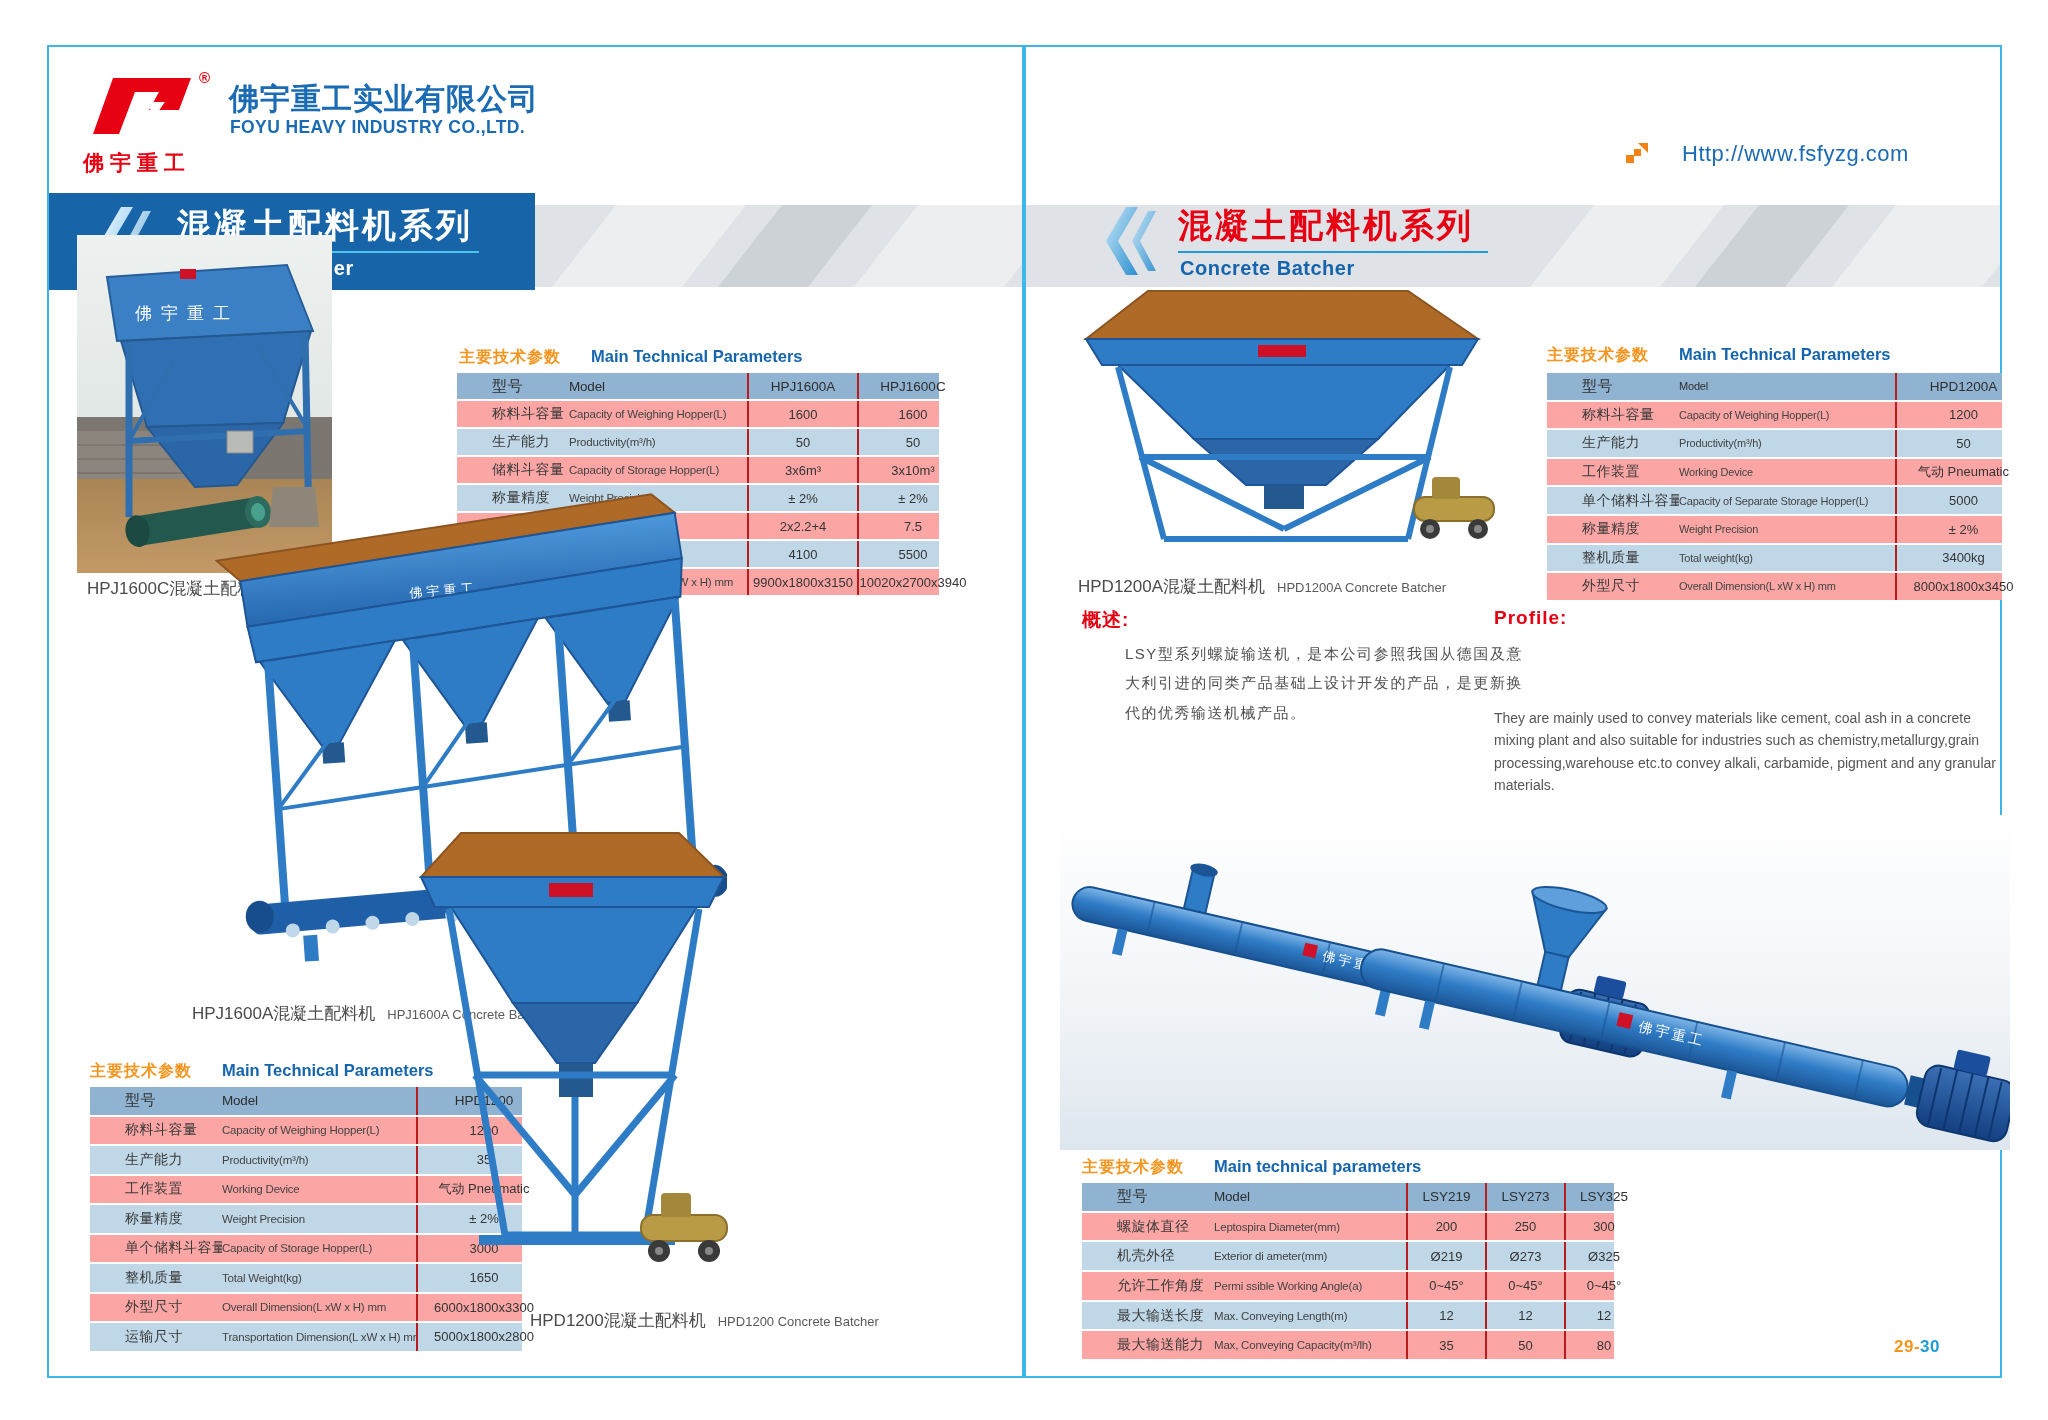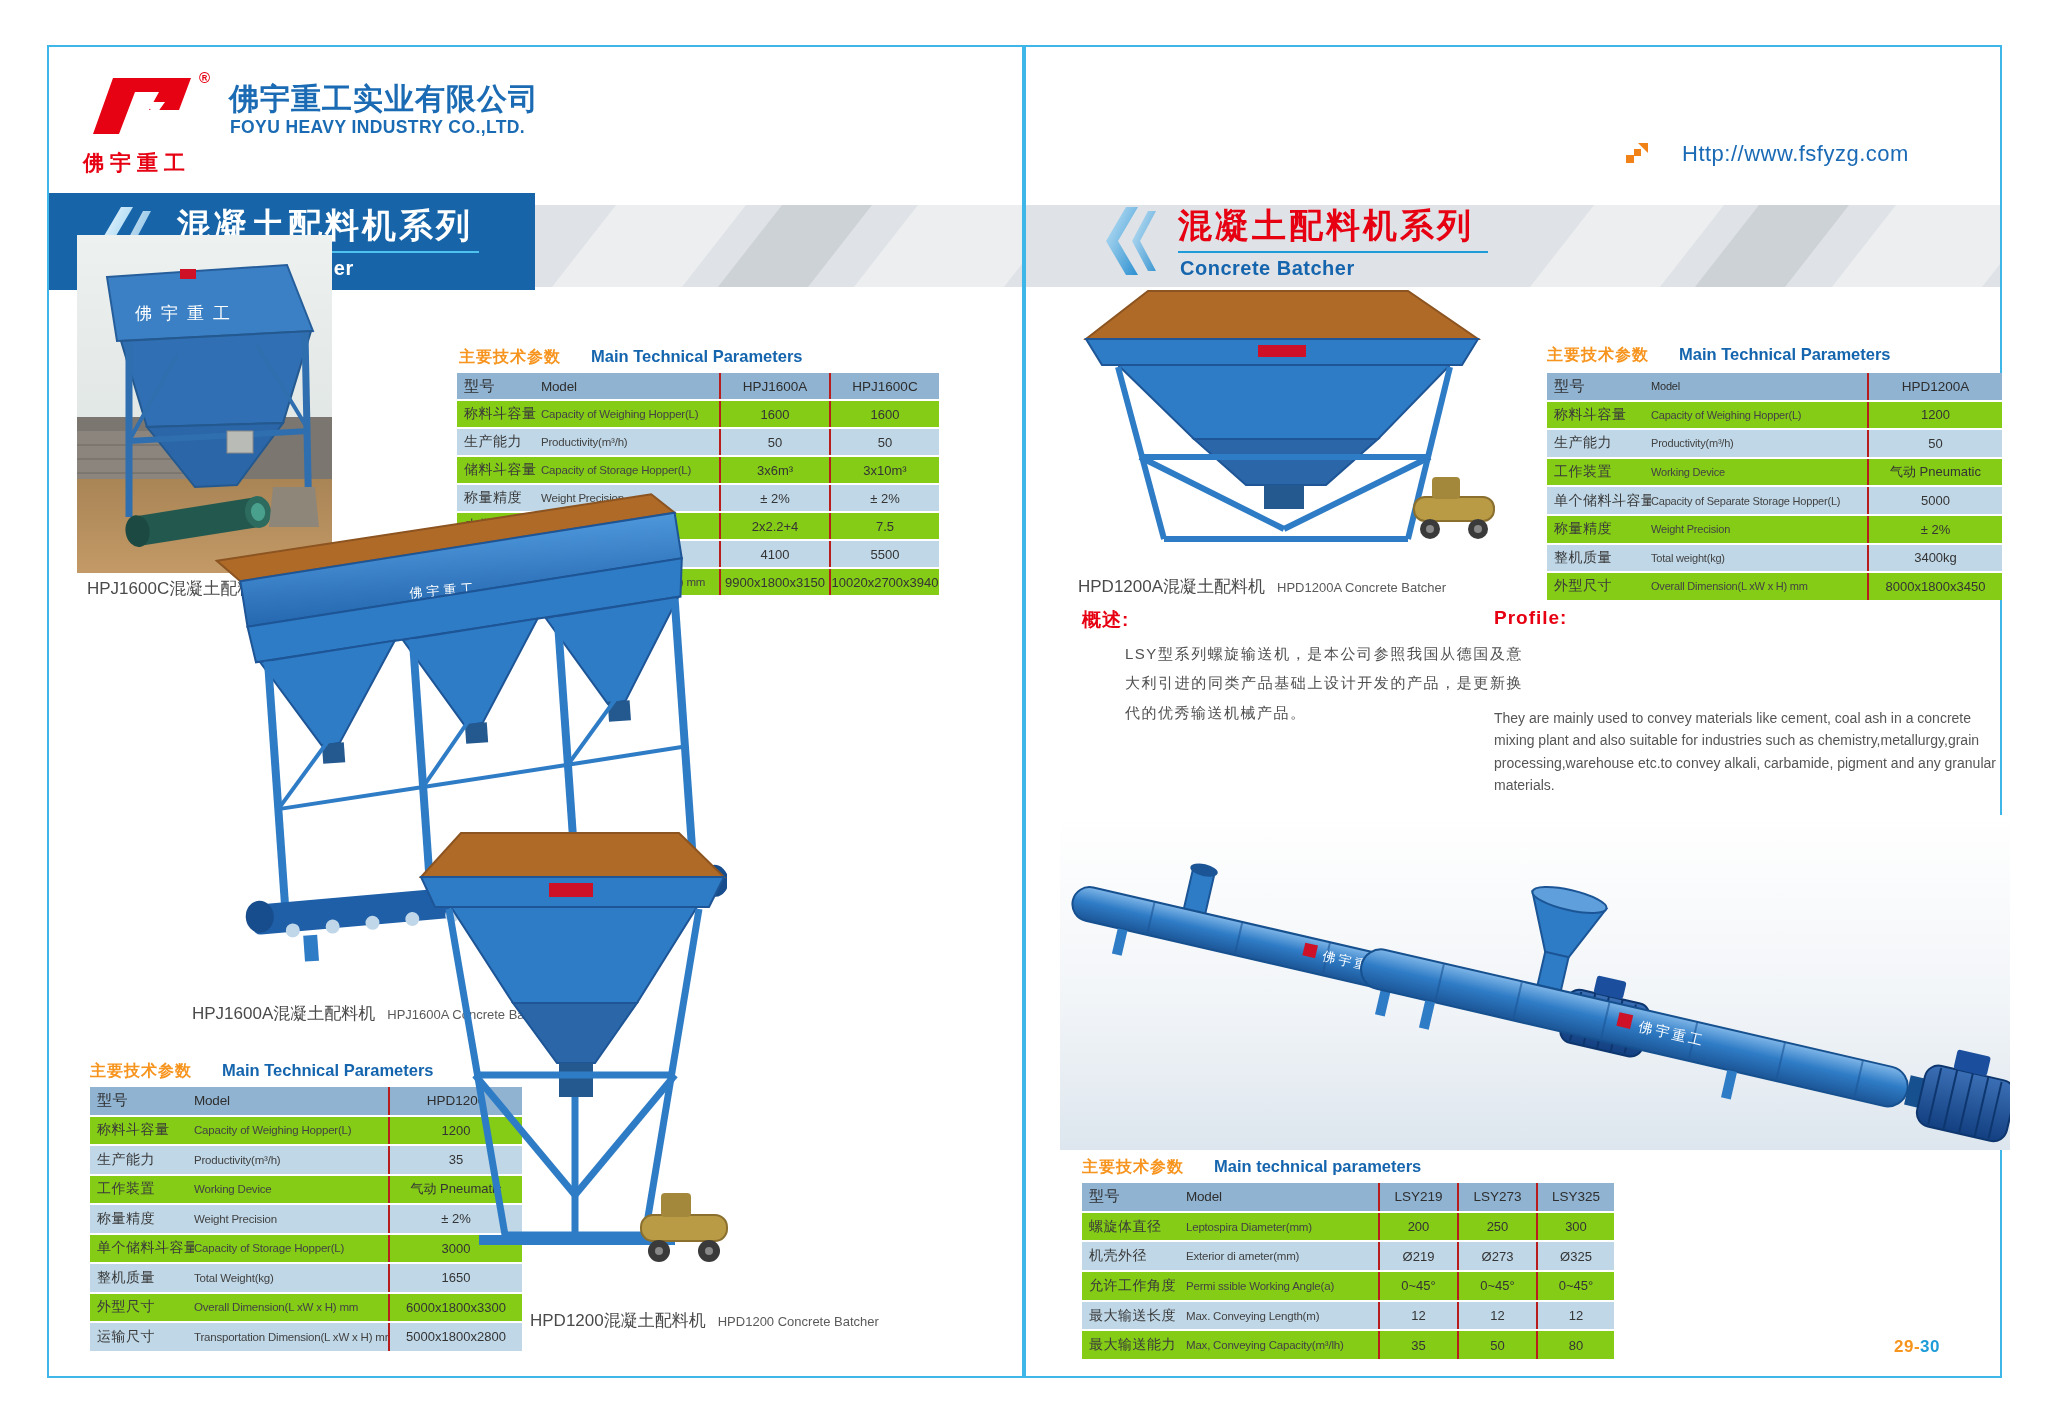--- a/index.html
+++ b/index.html
@@ -39,24 +39,24 @@
   .cap-cn{font-size:17px;color:#4a4a4a;}
   .cap-en{font-size:13px;color:#5a5a5a;}
 
   
   .tbl-title{position:absolute;display:flex;align-items:baseline;gap:30px;white-space:nowrap;}
   .tt-cn{color:#F7941D;font-size:16px;font-weight:bold;letter-spacing:1px;}
   .tt-en{color:#1565AE;font-size:16.5px;font-weight:bold;}
 
   
   .tbl{position:absolute;}
-  .trow{display:grid;align-items:stretch;}
+  .trow{display:grid;align-items:stretch;padding-left:28px;}
   .trow:not(:first-child){border-top:2px solid #fff;}
   .thead{background:#8FB3D1;}
-  .todd{background:#84cc16;}
+  .todd{background:#fca5a5;}
   .teven{background:#BFD7E7;}
   .tcell{display:flex;align-items:center;overflow:hidden;}
   .tcell.c0{font-size:14px;color:#3a3a3a;padding-left:7px;letter-spacing:0.5px;white-space:nowrap;}
   .tcell.c1{font-size:11.5px;color:#434343;white-space:nowrap;letter-spacing:-0.2px;}
   .tcell.c2,.tcell.c3,.tcell.c4{justify-content:center;font-size:13px;color:#343434;border-left:2px solid #b91c1c;white-space:nowrap;}
   .thead .tcell{font-size:13.5px;color:#2e2e2e;}
   .thead .tcell.c0{font-size:15px;}
   .thead .tcell.c1{font-size:13.5px;}
   .t1 .trow{grid-template-columns:84px 178px 110px 110px;height:26px;}
   .t2 .trow{grid-template-columns:104px 194px 134px;height:27.5px;}

